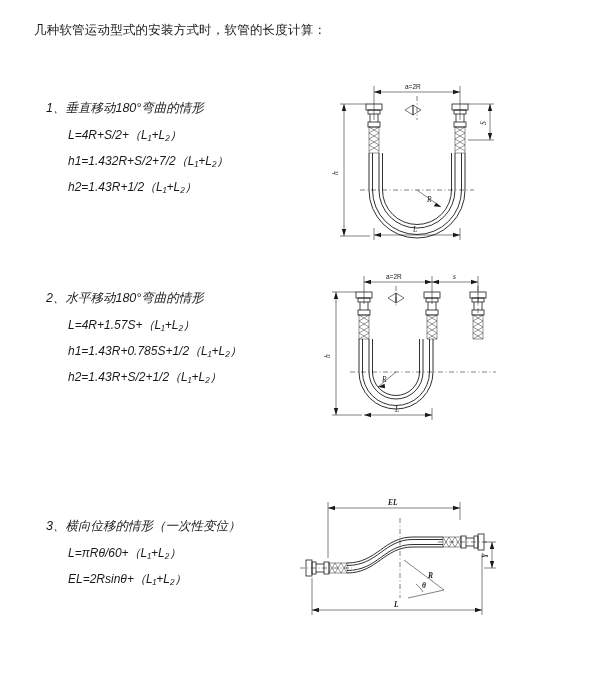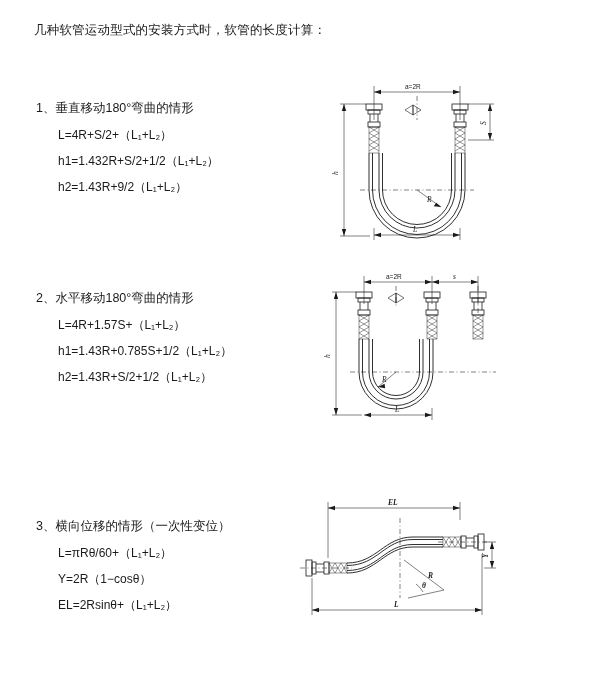--- a/index.html
+++ b/index.html
@@ -32,23 +32,24 @@
     position: absolute;
     left: 0;
     width: 600px;
   }
   .case-1 { top: 100px; }
   .case-2 { top: 290px; }
   .case-3 { top: 518px; }
 
   .case-text {
     position: absolute;
-    left: 36px;
+    left: 46px;
     top: 0;
     width: 260px;
+    font-style: italic;
   }
   .case-title {
     font-size: 12.5px;
     margin: 0 0 10px 0;
     white-space: nowrap;
   }
   .formula {
     font-size: 12px;
     margin: 0 0 9px 0;
     padding-left: 22px;
@@ -77,22 +78,22 @@
 <body>
 
 <div class="page">
 
   <div class="heading">几种软管运动型式的安装方式时，软管的长度计算：</div>
 
   <div class="case case-1">
     <div class="case-text">
       <div class="case-title">1、垂直移动180°弯曲的情形</div>
       <div class="formula">L=4R+S/2+（L₁+L₂）</div>
-      <div class="formula">h1=1.432R+S/2+1/2（L₁+L₂）</div>
-      <div class="formula">h2=1.43R+9/2（L₁+L₂）</div>
+      <div class="formula">h1=1.432R+S/2+7/2（L₁+L₂）</div>
+      <div class="formula">h2=1.43R+1/2（L₁+L₂）</div>
     </div>
 
     <div class="drawing drawing-1">
       <svg width="220" height="190" viewBox="0 0 220 190">
 
         <line class="dim" x1="74" y1="12" x2="160" y2="12"></line>
         <path class="fillblk" d="M74 12 l7 -2.2 v4.4 z"></path>
         <path class="fillblk" d="M160 12 l-7 -2.2 v4.4 z"></path>
         <line class="dim" x1="74" y1="6" x2="74" y2="40"></line>
         <line class="dim" x1="160" y1="6" x2="160" y2="40"></line>
@@ -269,21 +270,20 @@
         <path class="ln-thin" d="M88 28 l8 5 v-10 z"></path>
         <path class="ln-thin" d="M104 28 l-8 5 v-10 z"></path>
       </svg>
     </div>
   </div>
 
   <div class="case case-3">
     <div class="case-text">
       <div class="case-title">3、横向位移的情形（一次性变位）</div>
       <div class="formula">L=πRθ/60+（L₁+L₂）</div>
-      <div class="formula">Y=2R（1−cosθ）</div>
       <div class="formula">EL=2Rsinθ+（L₁+L₂）</div>
     </div>
 
     <div class="drawing drawing-3">
       <svg width="230" height="130" viewBox="0 0 230 130">
 
         <line class="dim" x1="36" y1="10" x2="168" y2="10"></line>
         <path class="fillblk" d="M36 10 l7 -2.2 v4.4 z"></path>
         <path class="fillblk" d="M168 10 l-7 -2.2 v4.4 z"></path>
         <line class="dim" x1="36" y1="4" x2="36" y2="60"></line>

